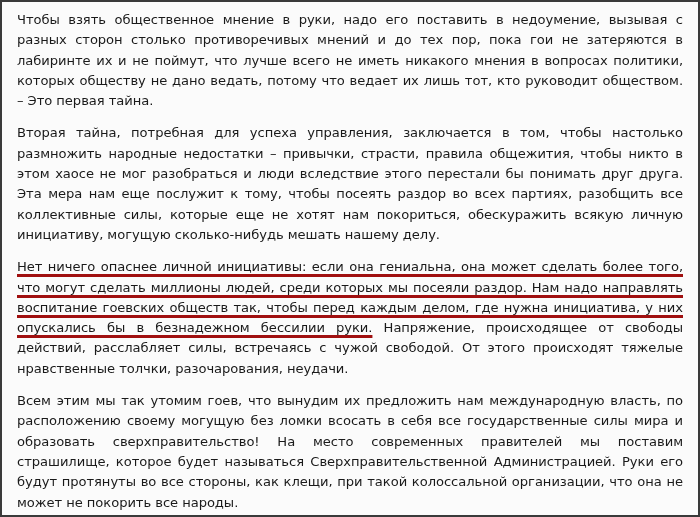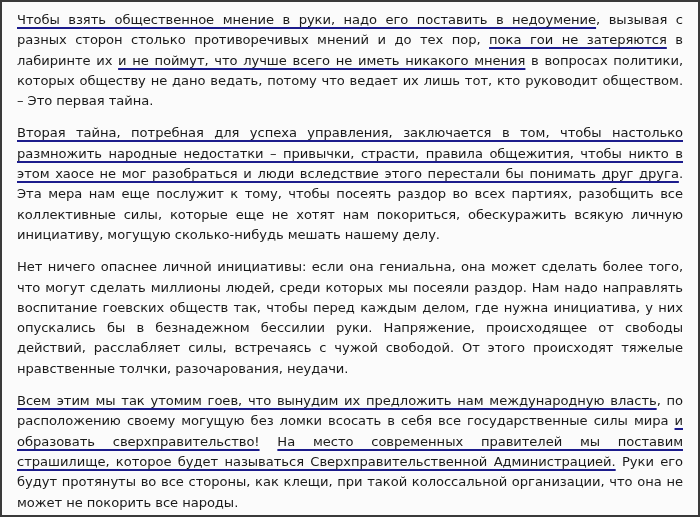--- a/index.html
+++ b/index.html
@@ -21,26 +21,26 @@
       line-height: 20.3px;
       color: #1a1a1a;
       letter-spacing: -0.05px;
     }
     .para {
       margin: 0 0 12px 0;
       text-align: justify;
       text-align-last: left;
     }
     .u-blue {
-      text-decoration: underline;
       text-decoration-color: #1c1c8c;
       text-decoration-thickness: 2px;
       text-underline-offset: 3px;
     }
     .u-red {
+      text-decoration: underline;
       text-decoration-color: #a01010;
       text-decoration-thickness: 3px;
       text-underline-offset: 3px;
     }
   </style>
 </head>
 <body>
 
 <div class="frame">
   <div class="content">

